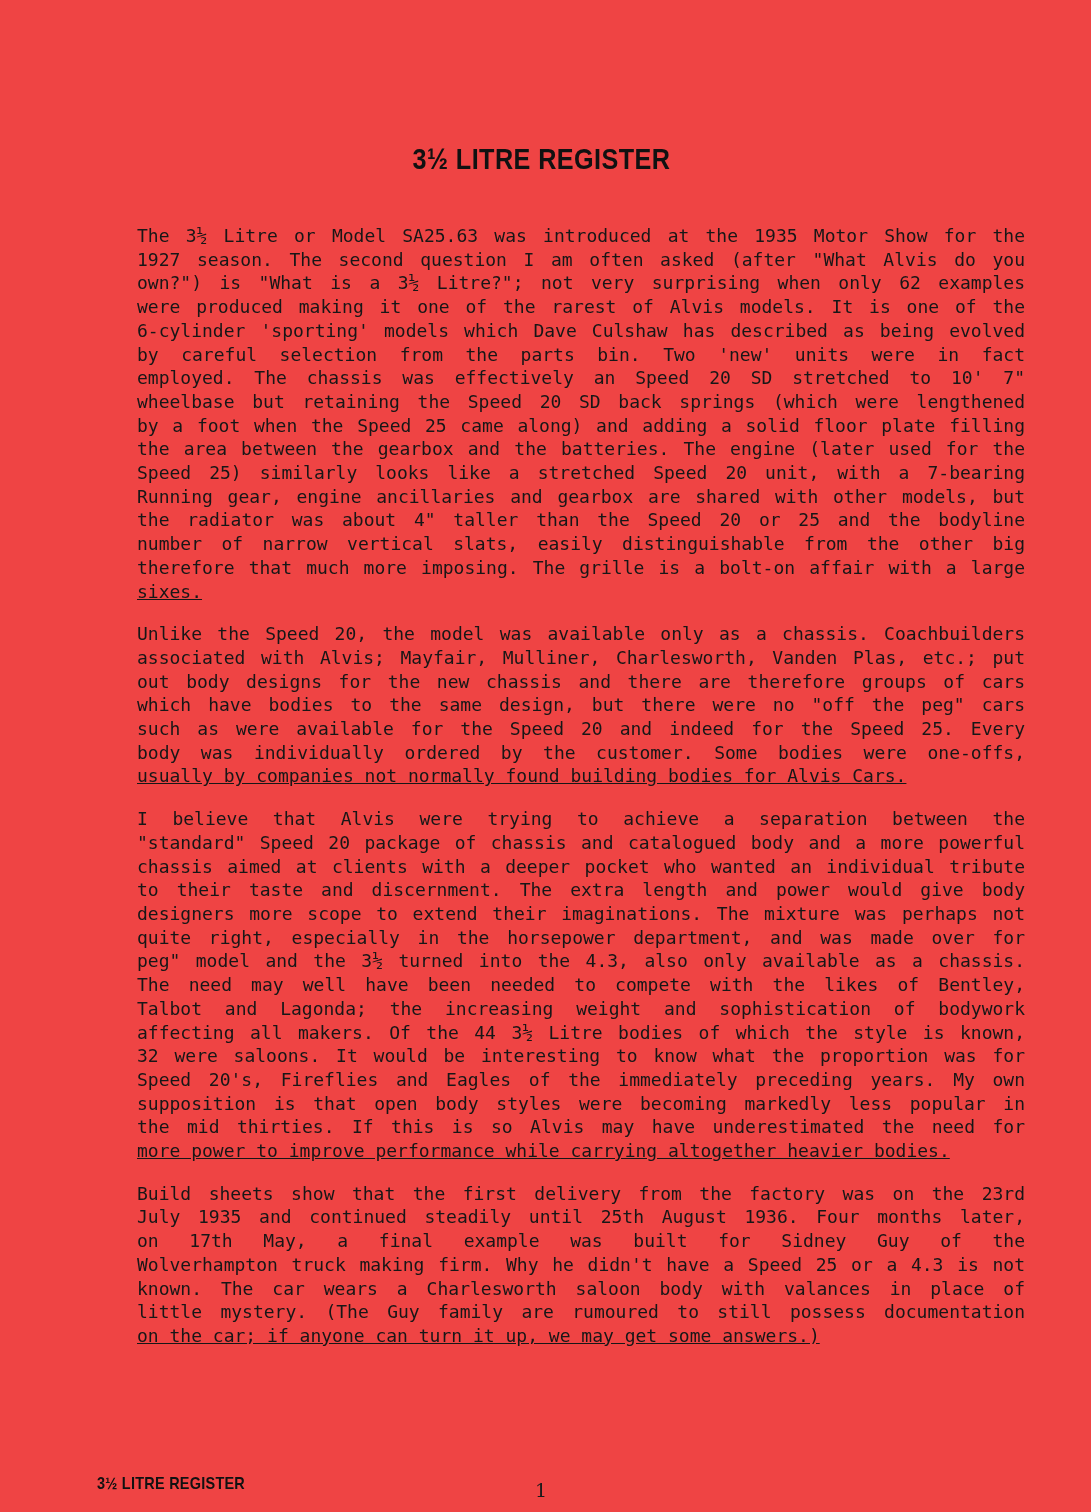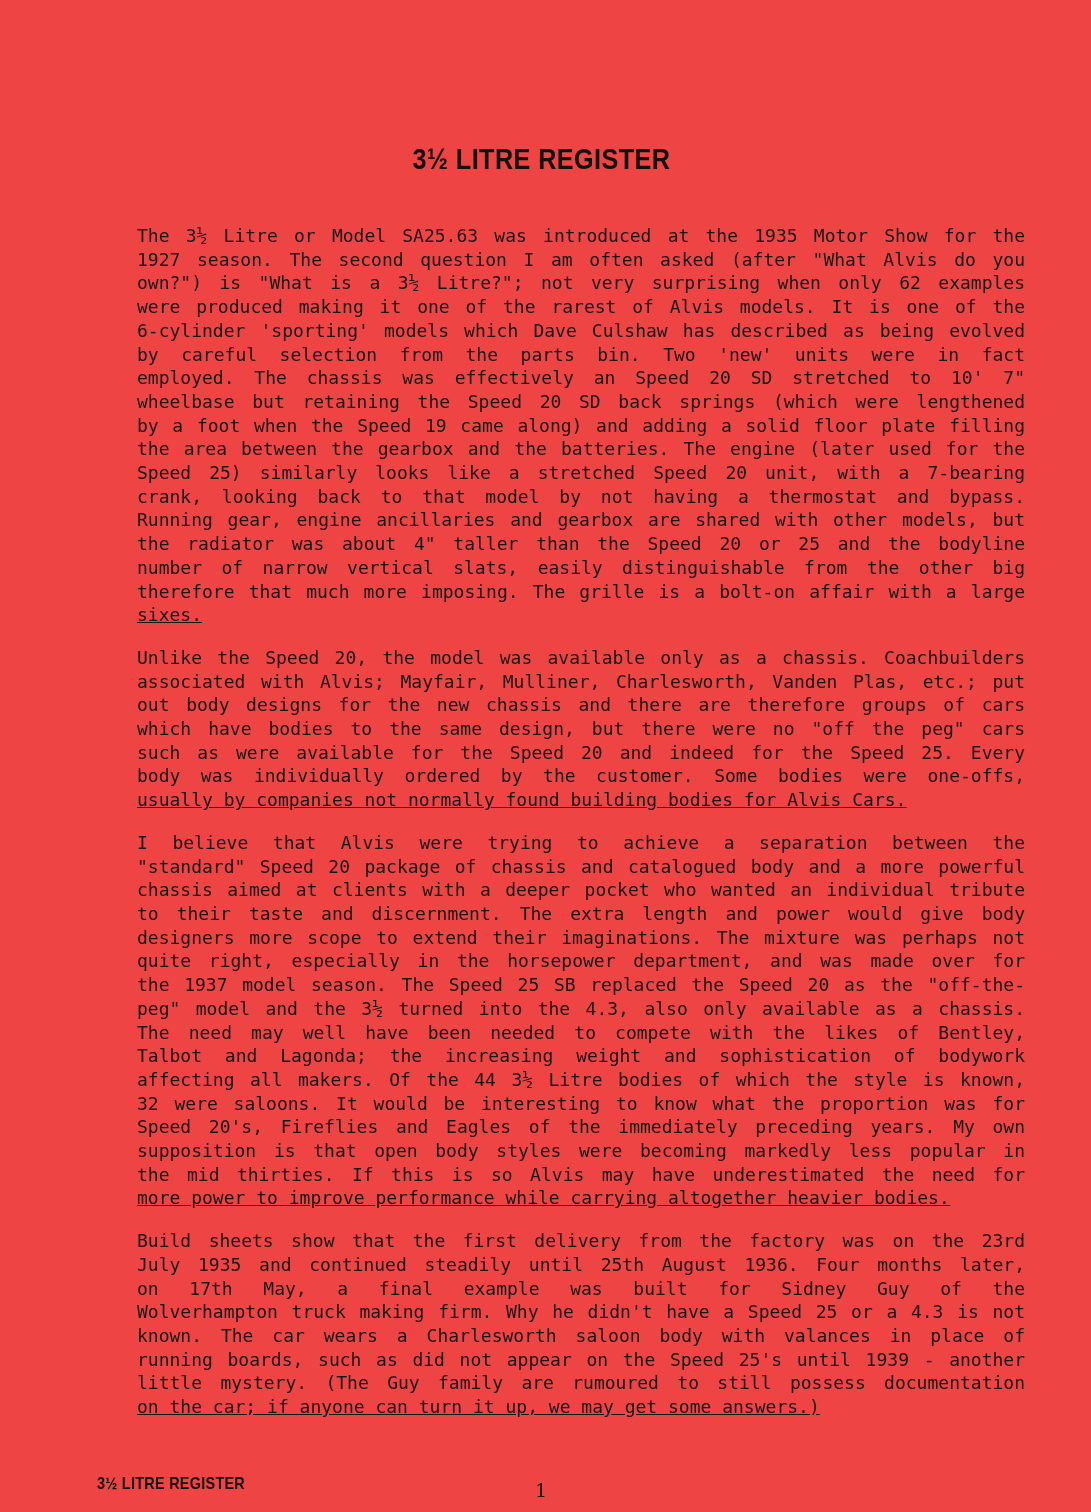--- a/index.html
+++ b/index.html
@@ -98,24 +98,23 @@
   <main class="body-text">
       <div class="para">
         <div class="line">The 3½ Litre or Model SA25.63 was introduced at the 1935 Motor Show for the</div>
         <div class="line">1927 season. The second question I am often asked (after "What Alvis do you</div>
         <div class="line">own?") is "What is a 3½ Litre?"; not very surprising when only 62 examples</div>
         <div class="line">were produced making it one of the rarest of Alvis models. It is one of the</div>
         <div class="line">6-cylinder 'sporting' models which Dave Culshaw has described as being evolved</div>
         <div class="line">by careful selection from the parts bin. Two 'new' units were in fact</div>
         <div class="line">employed. The chassis was effectively an Speed 20 SD stretched to 10' 7"</div>
         <div class="line">wheelbase but retaining the Speed 20 SD back springs (which were lengthened</div>
-        <div class="line">by a foot when the Speed 19 came along) and adding a solid floor plate filling</div>
+        <div class="line">by a foot when the Speed 25 came along) and adding a solid floor plate filling</div>
         <div class="line">the area between the gearbox and the batteries. The engine (later used for the</div>
         <div class="line">Speed 25) similarly looks like a stretched Speed 20 unit, with a 7-bearing</div>
-        <div class="line">crank, looking back to that model by not having a thermostat and bypass.</div>
         <div class="line">Running gear, engine ancillaries and gearbox are shared with other models, but</div>
         <div class="line">the radiator was about 4" taller than the Speed 20 or 25 and the bodyline</div>
         <div class="line">number of narrow vertical slats, easily distinguishable from the other big</div>
         <div class="line">therefore that much more imposing. The grille is a bolt-on affair with a large</div>
         <div class="line last">sixes.</div>
       </div>
       <div class="para">
         <div class="line">Unlike the Speed 20, the model was available only as a chassis. Coachbuilders</div>
         <div class="line">associated with Alvis; Mayfair, Mulliner, Charlesworth, Vanden Plas, etc.; put</div>
         <div class="line">out body designs for the new chassis and there are therefore groups of cars</div>
@@ -124,38 +123,36 @@
         <div class="line">body was individually ordered by the customer. Some bodies were one-offs,</div>
         <div class="line last">usually by companies not normally found building bodies for Alvis Cars.</div>
       </div>
       <div class="para">
         <div class="line">I believe that Alvis were trying to achieve a separation between the</div>
         <div class="line">"standard" Speed 20 package of chassis and catalogued body and a more powerful</div>
         <div class="line">chassis aimed at clients with a deeper pocket who wanted an individual tribute</div>
         <div class="line">to their taste and discernment. The extra length and power would give body</div>
         <div class="line">designers more scope to extend their imaginations. The mixture was perhaps not</div>
         <div class="line">quite right, especially in the horsepower department, and was made over for</div>
-        <div class="line">the 1937 model season. The Speed 25 SB replaced the Speed 20 as the "off-the-</div>
         <div class="line">peg" model and the 3½ turned into the 4.3, also only available as a chassis.</div>
         <div class="line">The need may well have been needed to compete with the likes of Bentley,</div>
         <div class="line">Talbot and Lagonda; the increasing weight and sophistication of bodywork</div>
         <div class="line">affecting all makers. Of the 44 3½ Litre bodies of which the style is known,</div>
         <div class="line">32 were saloons. It would be interesting to know what the proportion was for</div>
         <div class="line">Speed 20's, Fireflies and Eagles of the immediately preceding years. My own</div>
         <div class="line">supposition is that open body styles were becoming markedly less popular in</div>
         <div class="line">the mid thirties. If this is so Alvis may have underestimated the need for</div>
         <div class="line last">more power to improve performance while carrying altogether heavier bodies.</div>
       </div>
       <div class="para">
         <div class="line">Build sheets show that the first delivery from the factory was on the 23rd</div>
         <div class="line">July 1935 and continued steadily until 25th August 1936. Four months later,</div>
         <div class="line">on 17th May, a final example was built for Sidney Guy of the</div>
         <div class="line">Wolverhampton truck making firm. Why he didn't have a Speed 25 or a 4.3 is not</div>
         <div class="line">known. The car wears a Charlesworth saloon body with valances in place of</div>
-        <div class="line">running boards, such as did not appear on the Speed 25's until 1939 - another</div>
         <div class="line">little mystery. (The Guy family are rumoured to still possess documentation</div>
         <div class="line last">on the car; if anyone can turn it up, we may get some answers.)</div>
       </div>
     </main>
 
   <footer class="footer">
     <span class="footer-title">3½ LITRE REGISTER</span>
     <span class="page-number">1</span>
   </footer>
 

